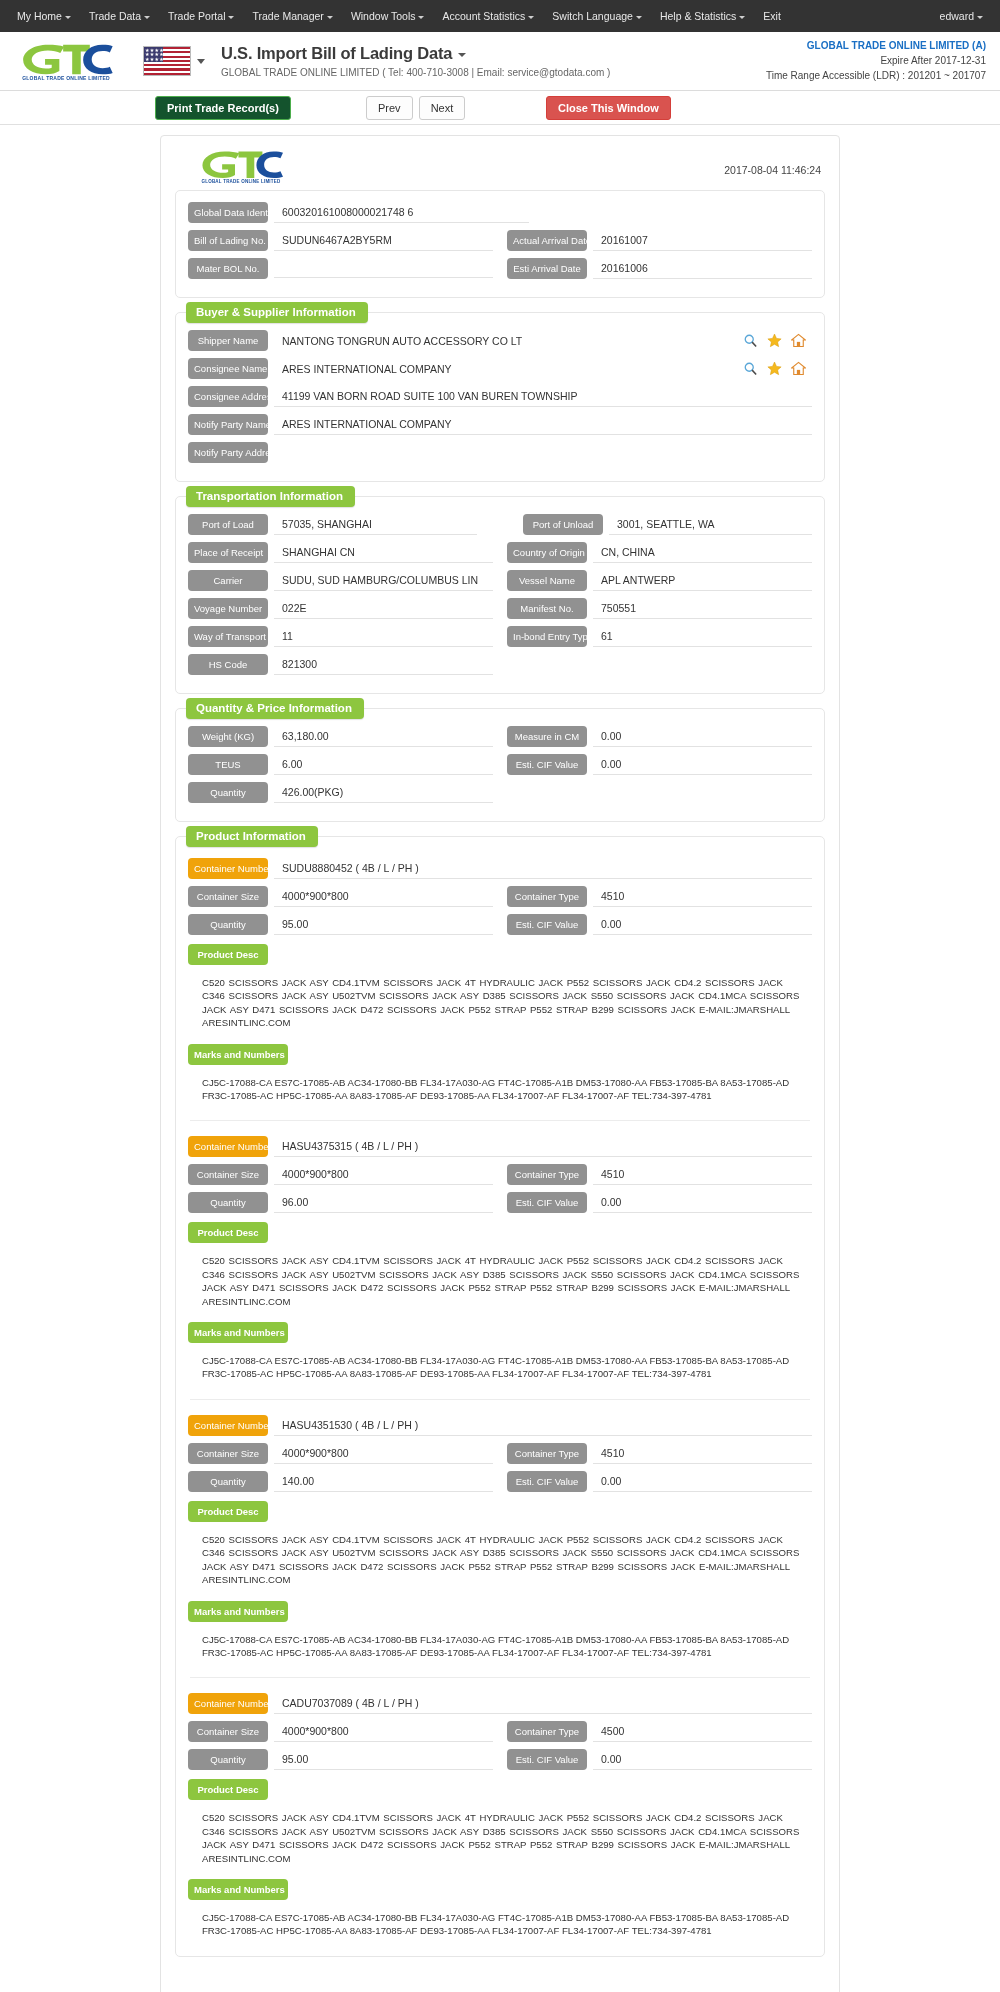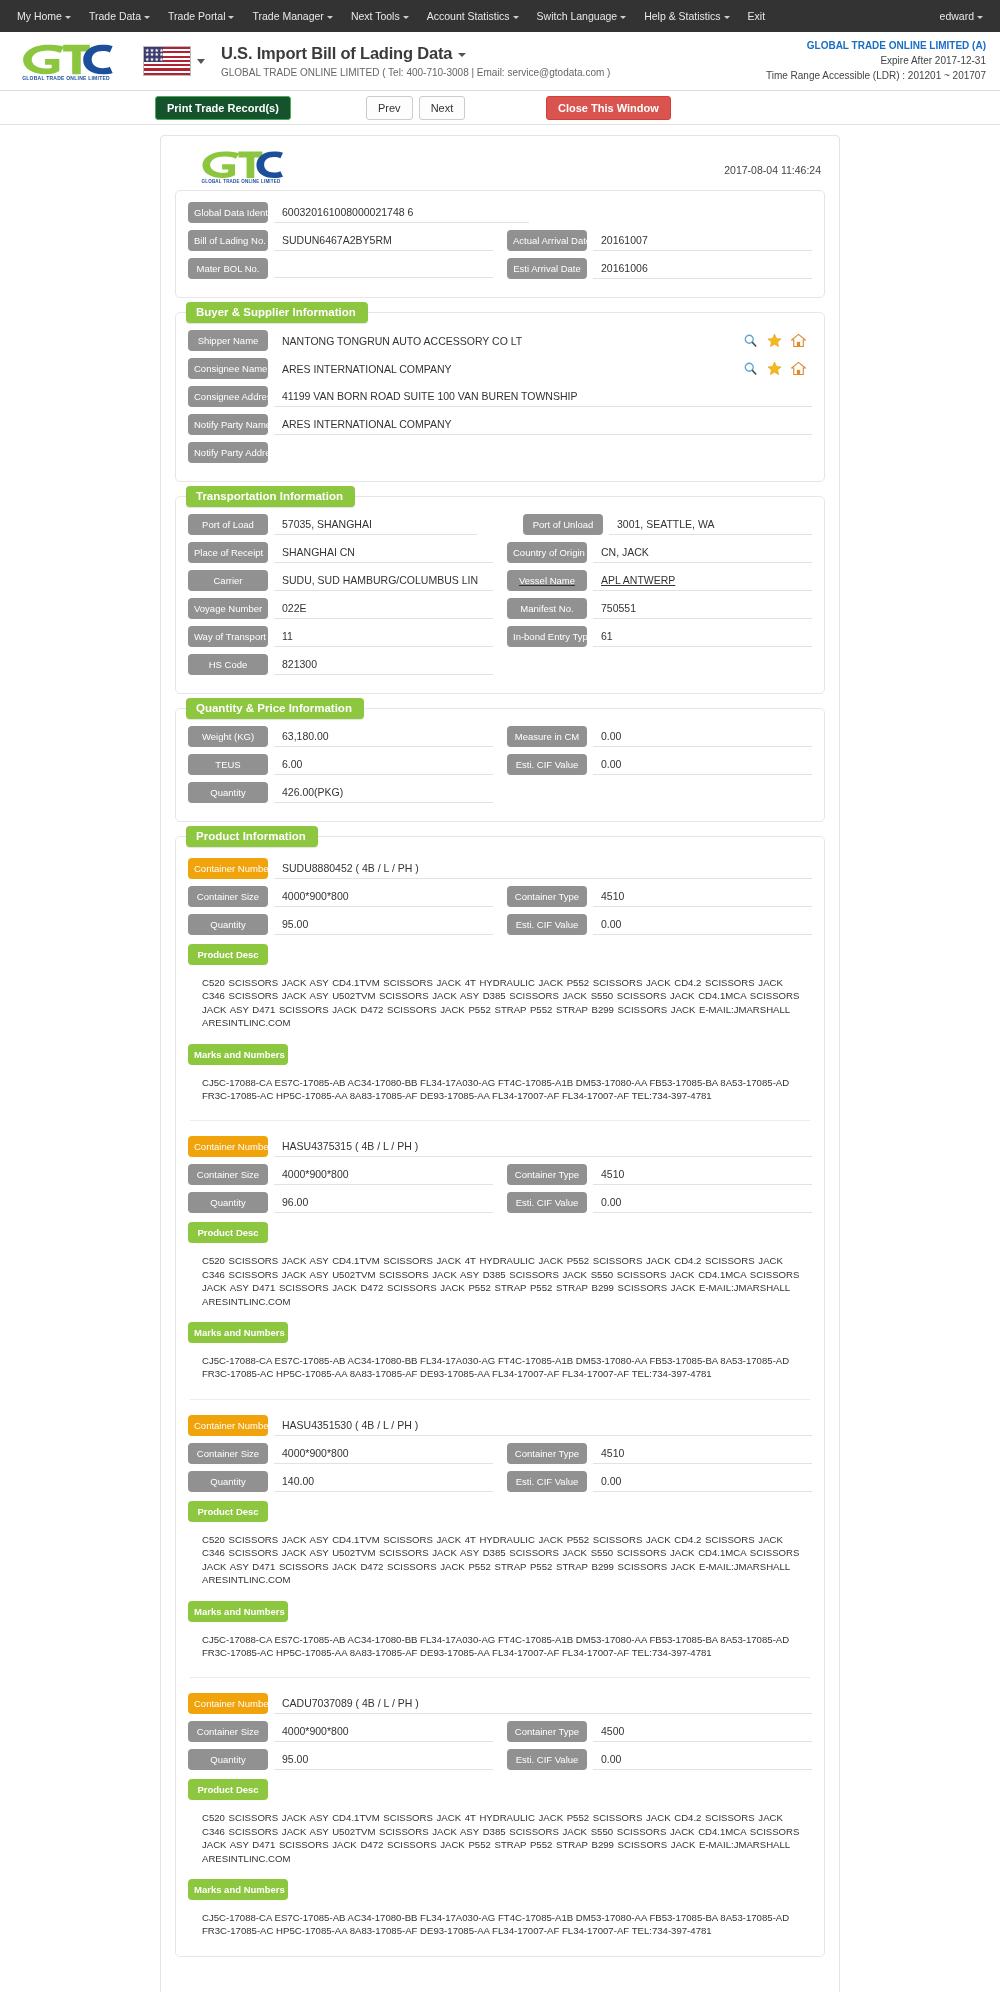--- a/index.html
+++ b/index.html
@@ -253,21 +253,21 @@
   }
 </style>
 </head>
 <body>
 
 <div class="topnav">
   <div class="nav-item"><span>My Home</span><i class="caret-d"></i></div>
   <div class="nav-item"><span>Trade Data</span><i class="caret-d"></i></div>
   <div class="nav-item"><span>Trade Portal</span><i class="caret-d"></i></div>
   <div class="nav-item"><span>Trade Manager</span><i class="caret-d"></i></div>
-  <div class="nav-item"><span>Next Tools</span><i class="caret-d"></i></div>
+  <div class="nav-item"><span>Window Tools</span><i class="caret-d"></i></div>
   <div class="nav-item"><span>Account Statistics</span><i class="caret-d"></i></div>
   <div class="nav-item"><span>Switch Language</span><i class="caret-d"></i></div>
   <div class="nav-item"><span>Help &amp; Statistics</span><i class="caret-d"></i></div>
   <div class="nav-item"><span>Exit</span></div>
   <div class="spacer"></div>
   <div class="nav-item"><span>edward</span><i class="caret-d"></i></div>
 </div>
 
 <div class="header">
   <div class="logo-wrap">
@@ -431,29 +431,29 @@
           <div class="val">3001, SEATTLE, WA</div>
         </div>
       </div>
       <div class="row">
         <div class="fld">
           <div class="lbl">Place of Receipt</div>
           <div class="val">SHANGHAI CN</div>
         </div>
         <div class="fld" style="margin-left:14px;">
           <div class="lbl">Country of Origin</div>
-          <div class="val">CN, JACK</div>
+          <div class="val">CN, CHINA</div>
         </div>
       </div>
       <div class="row">
         <div class="fld">
           <div class="lbl">Carrier</div>
           <div class="val">SUDU, SUD HAMBURG/COLUMBUS LIN</div>
         </div>
-        <div class="fld" style="margin-left:14px;text-decoration:underline;">
+        <div class="fld" style="margin-left:14px;">
           <div class="lbl">Vessel Name</div>
           <div class="val">APL ANTWERP</div>
         </div>
       </div>
       <div class="row">
         <div class="fld">
           <div class="lbl">Voyage Number</div>
           <div class="val">022E</div>
         </div>
         <div class="fld" style="margin-left:14px;">

